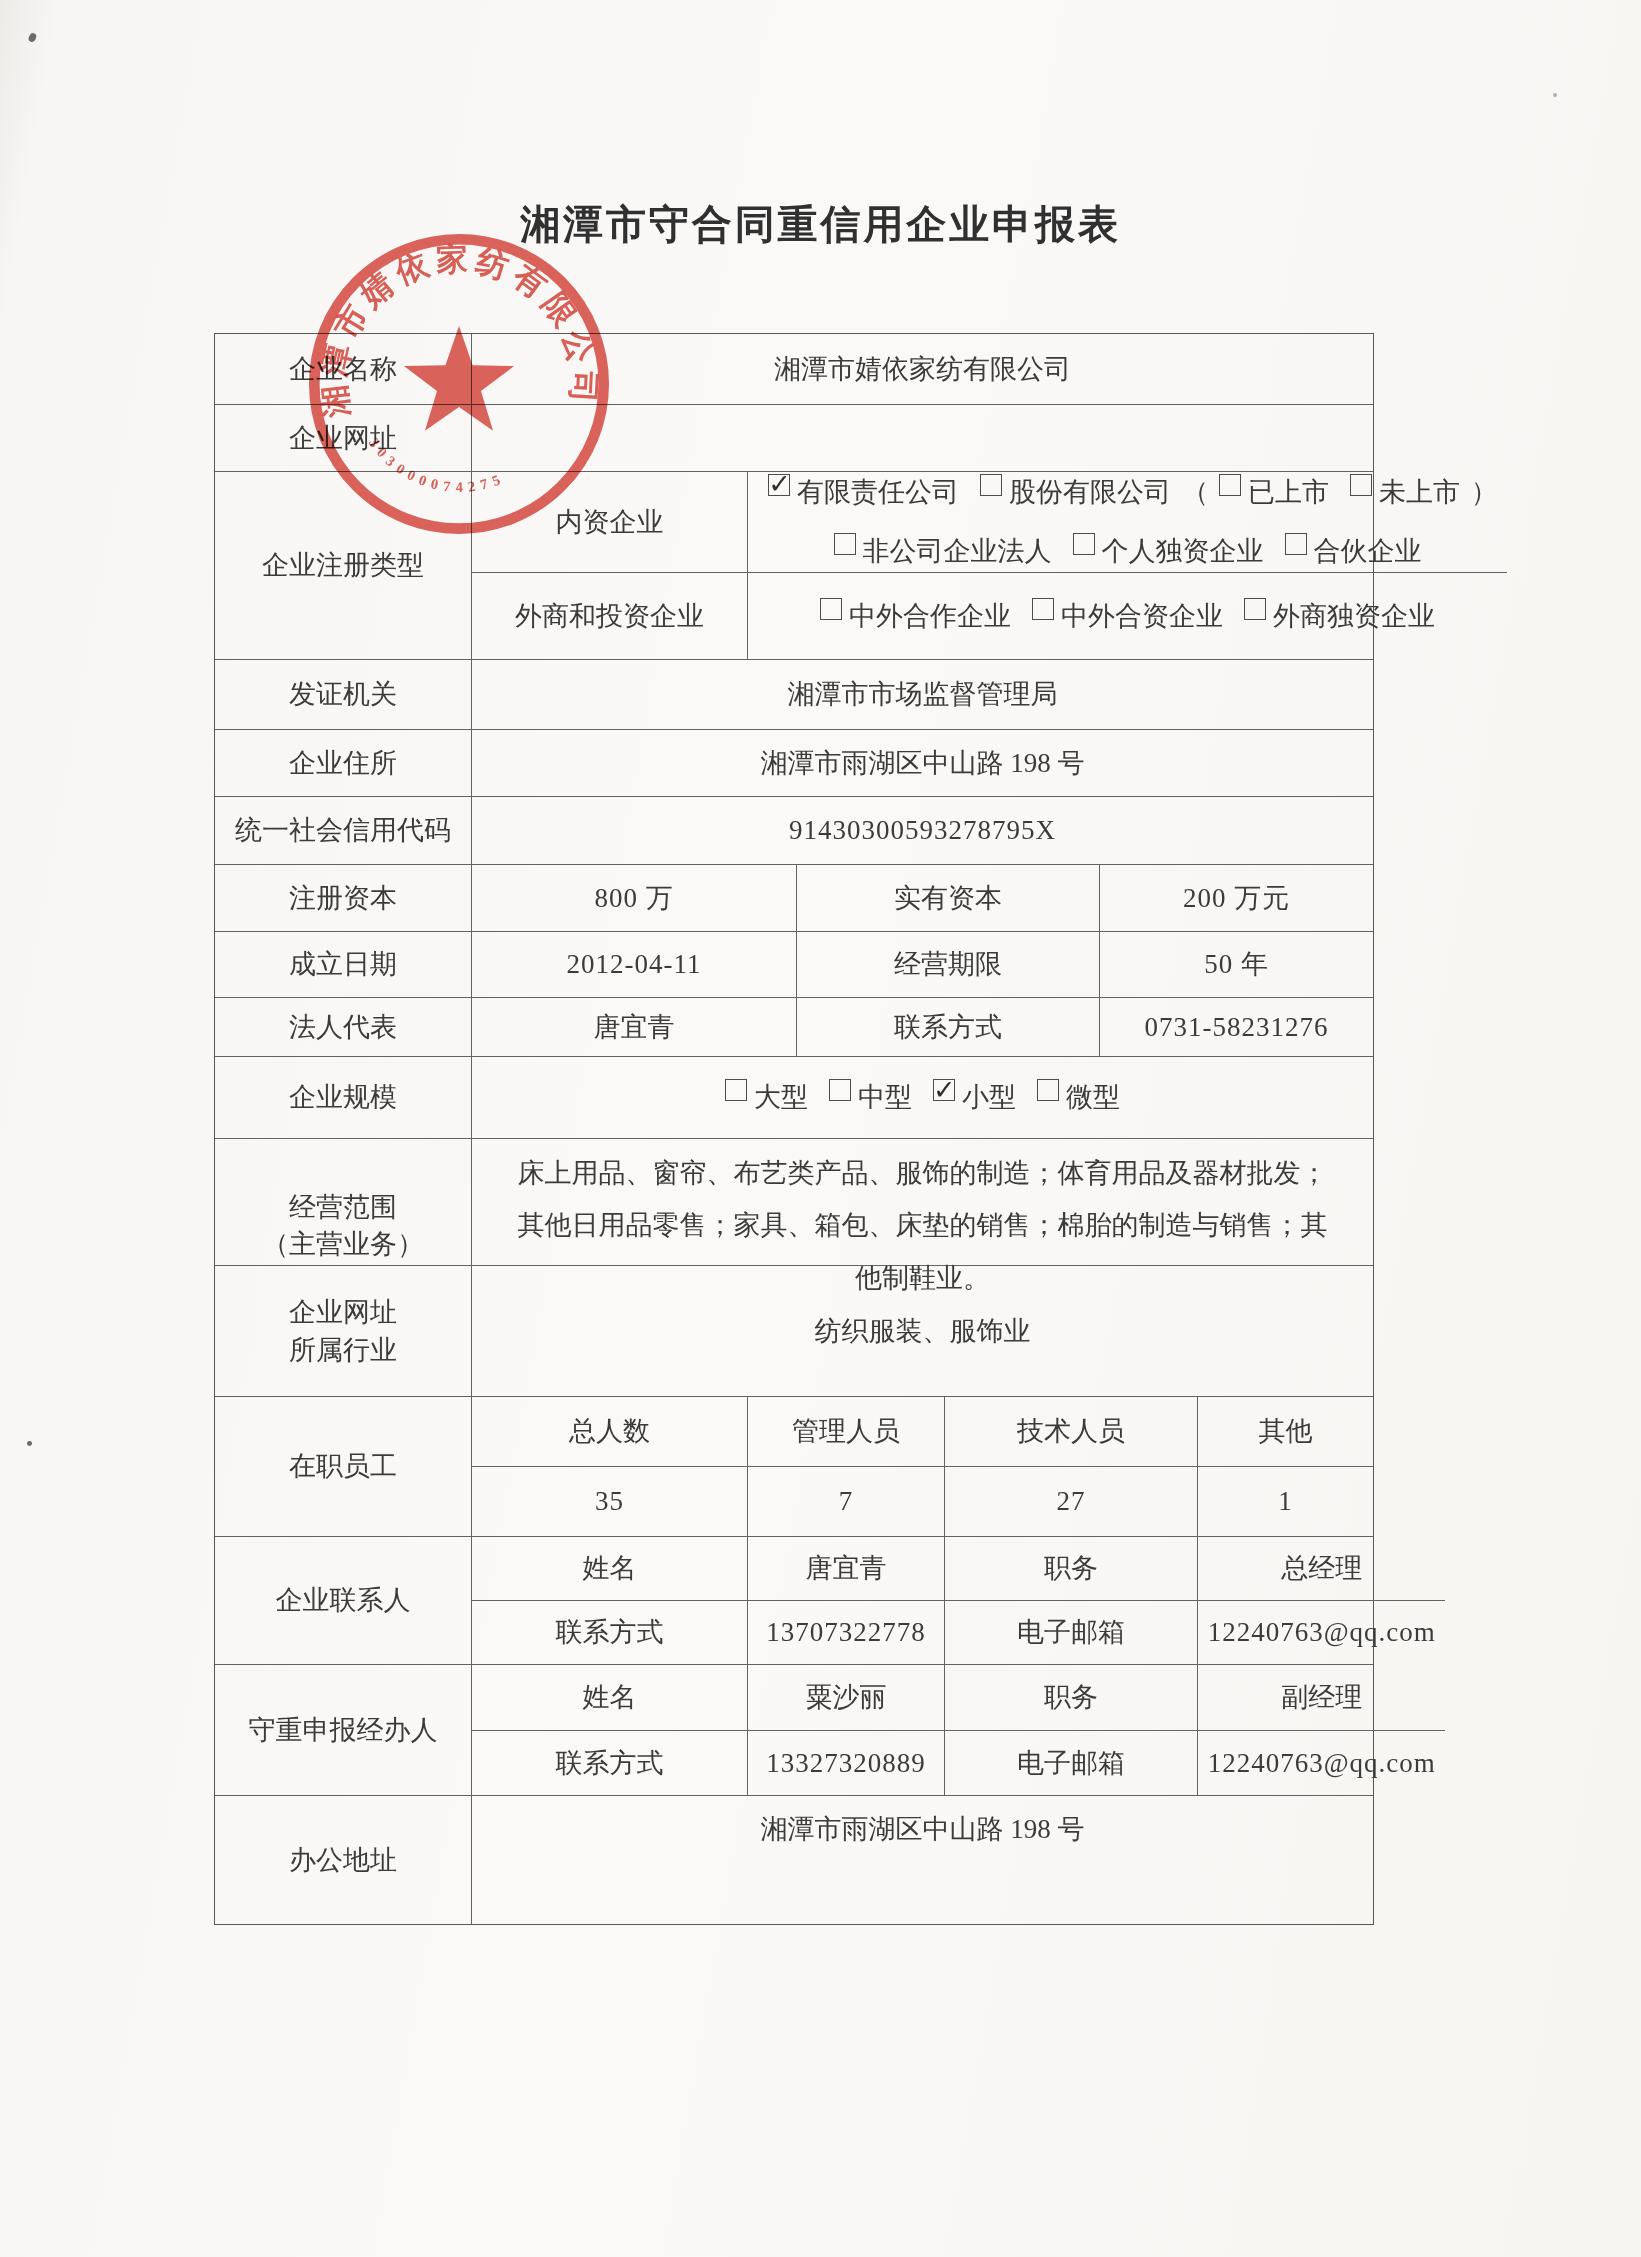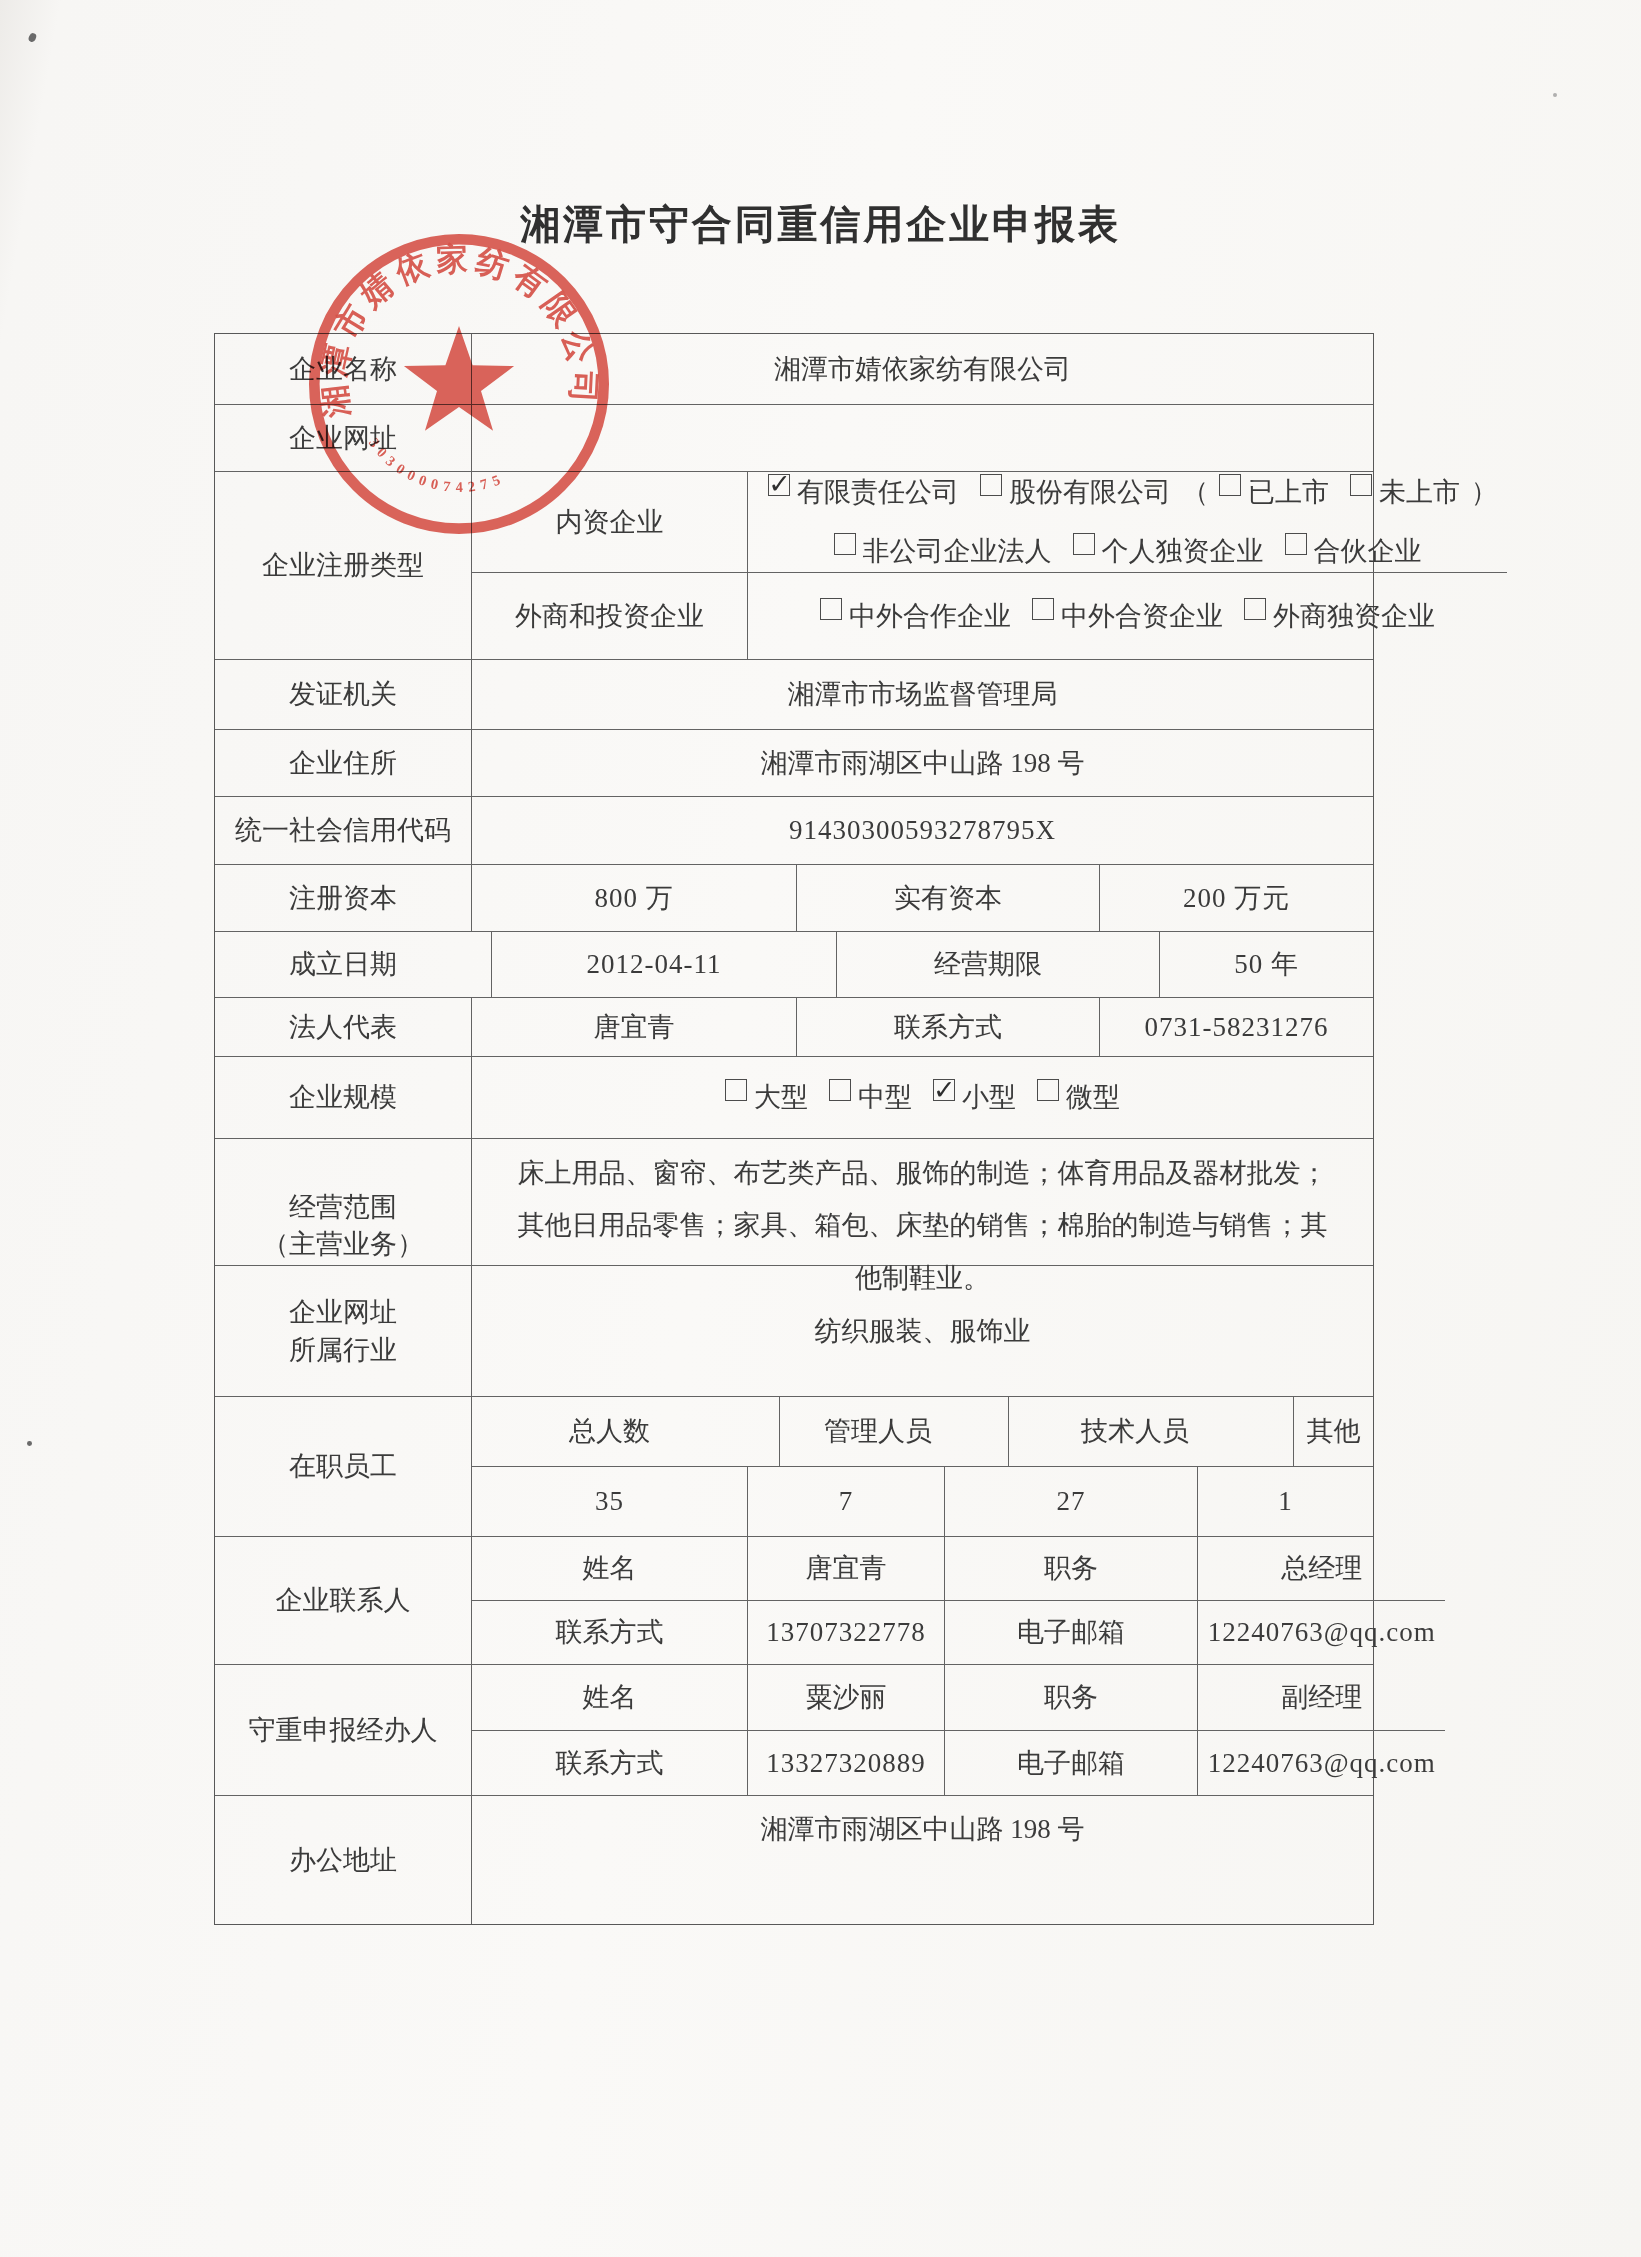--- a/index.html
+++ b/index.html
@@ -151,21 +151,21 @@
       <div class="c num">91430300593278795X</div>
     </div>
 
     <div class="row cols4" style="height:66px;">
       <div class="c">注册资本</div>
       <div class="c num">800 万</div>
       <div class="c">实有资本</div>
       <div class="c num">200 万元</div>
     </div>
 
-    <div class="row cols4" style="height:65px;gap:20px;">
+    <div class="row cols4" style="height:65px;">
       <div class="c">成立日期</div>
       <div class="c num">2012-04-11</div>
       <div class="c">经营期限</div>
       <div class="c num">50 年</div>
     </div>
 
     <div class="row cols4" style="height:58px;font-family:Liberation Serif, serif;">
       <div class="c">法人代表</div>
       <div class="c">唐宜青</div>
       <div class="c">联系方式</div>
@@ -208,21 +208,21 @@
       <div class="c twoline">
         <span>企业网址</span>
         <span>所属行业</span>
       </div>
       <div class="c">纺织服装、服饰业</div>
     </div>
 
     <div class="row cols2" style="height:139px;">
       <div class="c">在职员工</div>
       <div class="stack">
-        <div class="sub sub4" style="height:70px;gap:32px;">
+        <div class="sub sub4" style="height:70px;">
           <div class="c">总人数</div>
           <div class="c">管理人员</div>
           <div class="c">技术人员</div>
           <div class="c">其他</div>
         </div>
         <div class="sub sub4" style="height:70px;">
           <div class="c num">35</div>
           <div class="c num">7</div>
           <div class="c num">27</div>
           <div class="c num">1</div>

